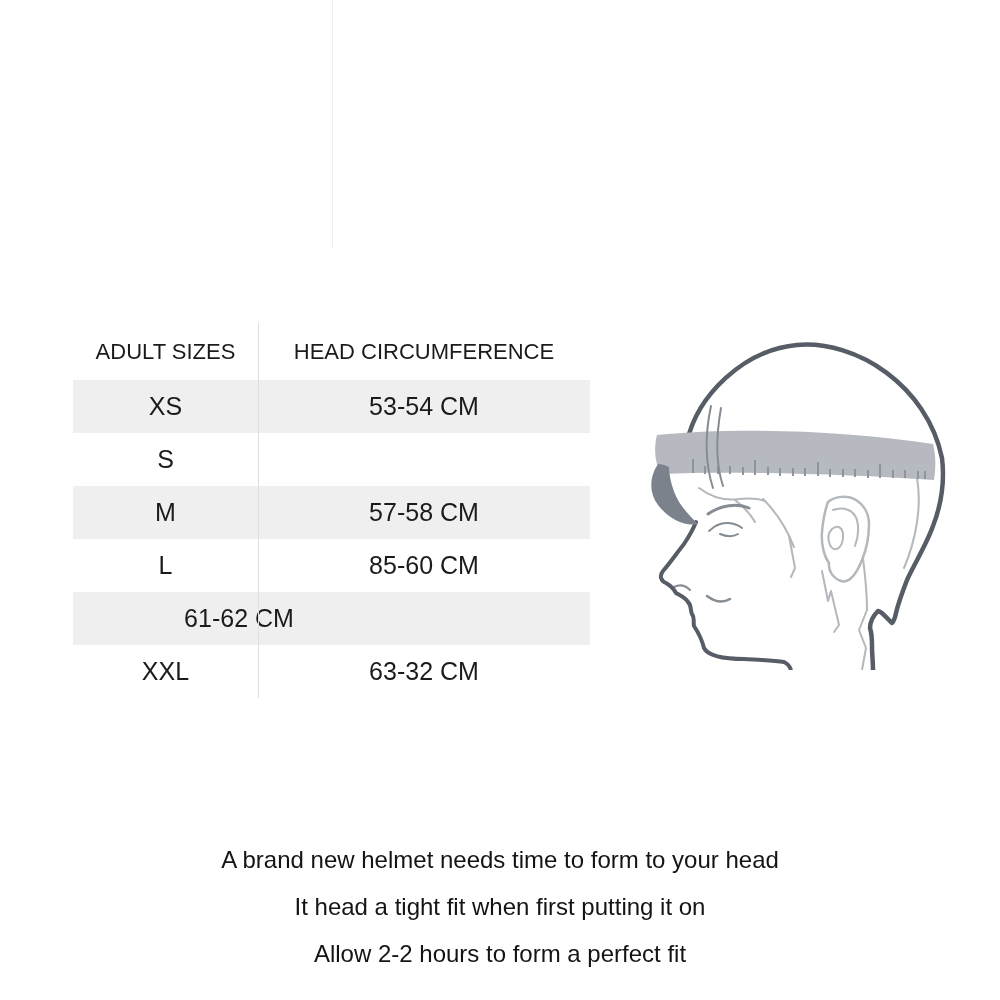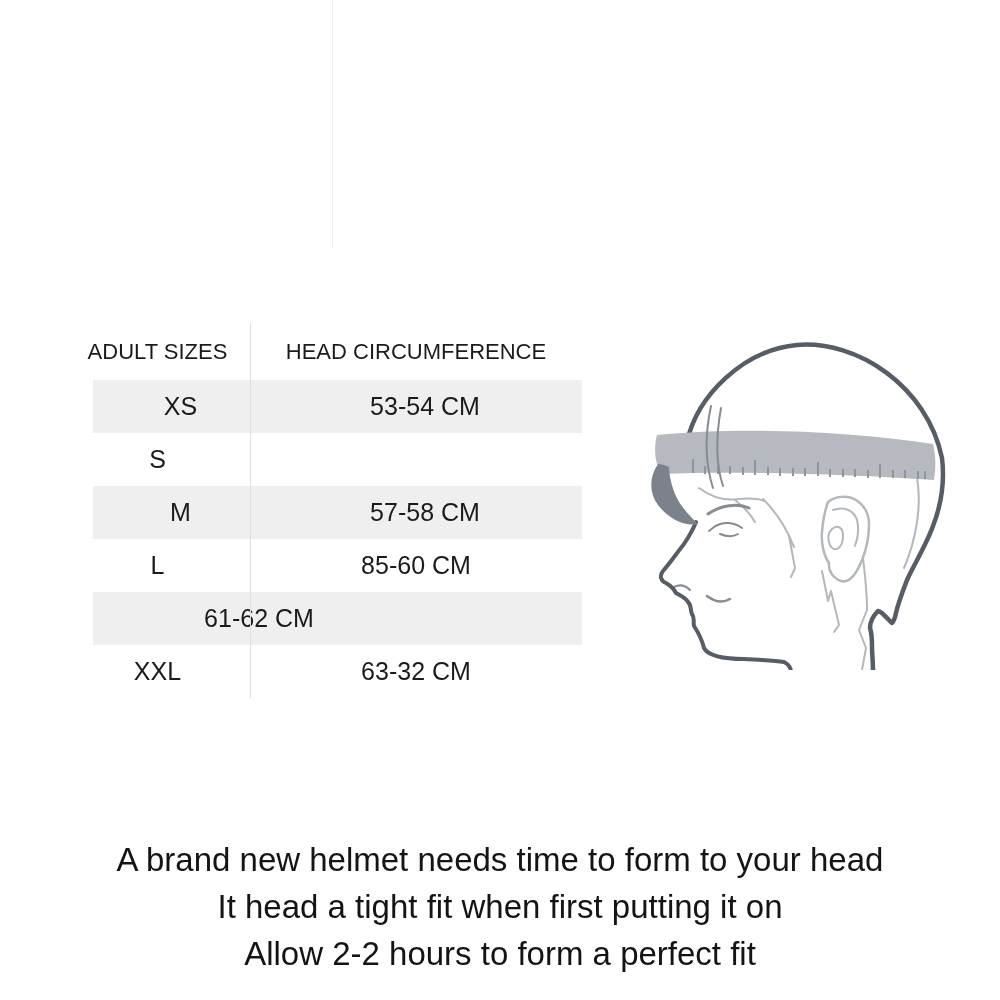--- a/index.html
+++ b/index.html
@@ -3,38 +3,38 @@
 <meta charset="utf-8">
 <style>
   html,body{margin:0;padding:0;background:#fff;}
   .page{
     position:relative;width:1000px;height:1000px;background:#ffffff;
     font-family:"Liberation Sans",sans-serif;color:#1c1c1e;overflow:hidden;
   }
   .seam{position:absolute;left:332px;top:0;width:1px;height:248px;background:#ededed;}
 
   
-  .size-table{position:absolute;left:65px;top:323px;width:517px;}
+  .size-table{position:absolute;left:73px;top:323px;width:517px;}
   .tbl-divider{position:absolute;left:185px;top:0;height:375px;width:1px;background:#dfdfdf;}
   .trow{display:flex;height:53px;}
   .trow.header{height:57px;}
   .cell{display:flex;align-items:center;justify-content:center;white-space:nowrap;}
   .cell.c1{width:185px;}
   .cell.c2{width:332px;}
   .header .cell{font-size:22px;letter-spacing:0px;color:#1b1b1d;}
   .data .cell{font-size:25px;color:#1b1b1d;}
-  .stripe{background:#efefef;margin-left:28px;}
+  .stripe{background:#efefef;}
 
   
   .head-illo{position:absolute;left:645px;top:338px;width:320px;height:332px;}
 
   
   .footer{
     position:absolute;left:0;top:836px;width:1000px;text-align:center;
-    font-size:33px;line-height:47px;color:#141414;
+    font-size:24px;line-height:47px;color:#141414;
   }
 </style>
 </head>
 <body>
 
 <div class="page">
 
   <div class="seam"></div>
 
   <div class="size-table">

